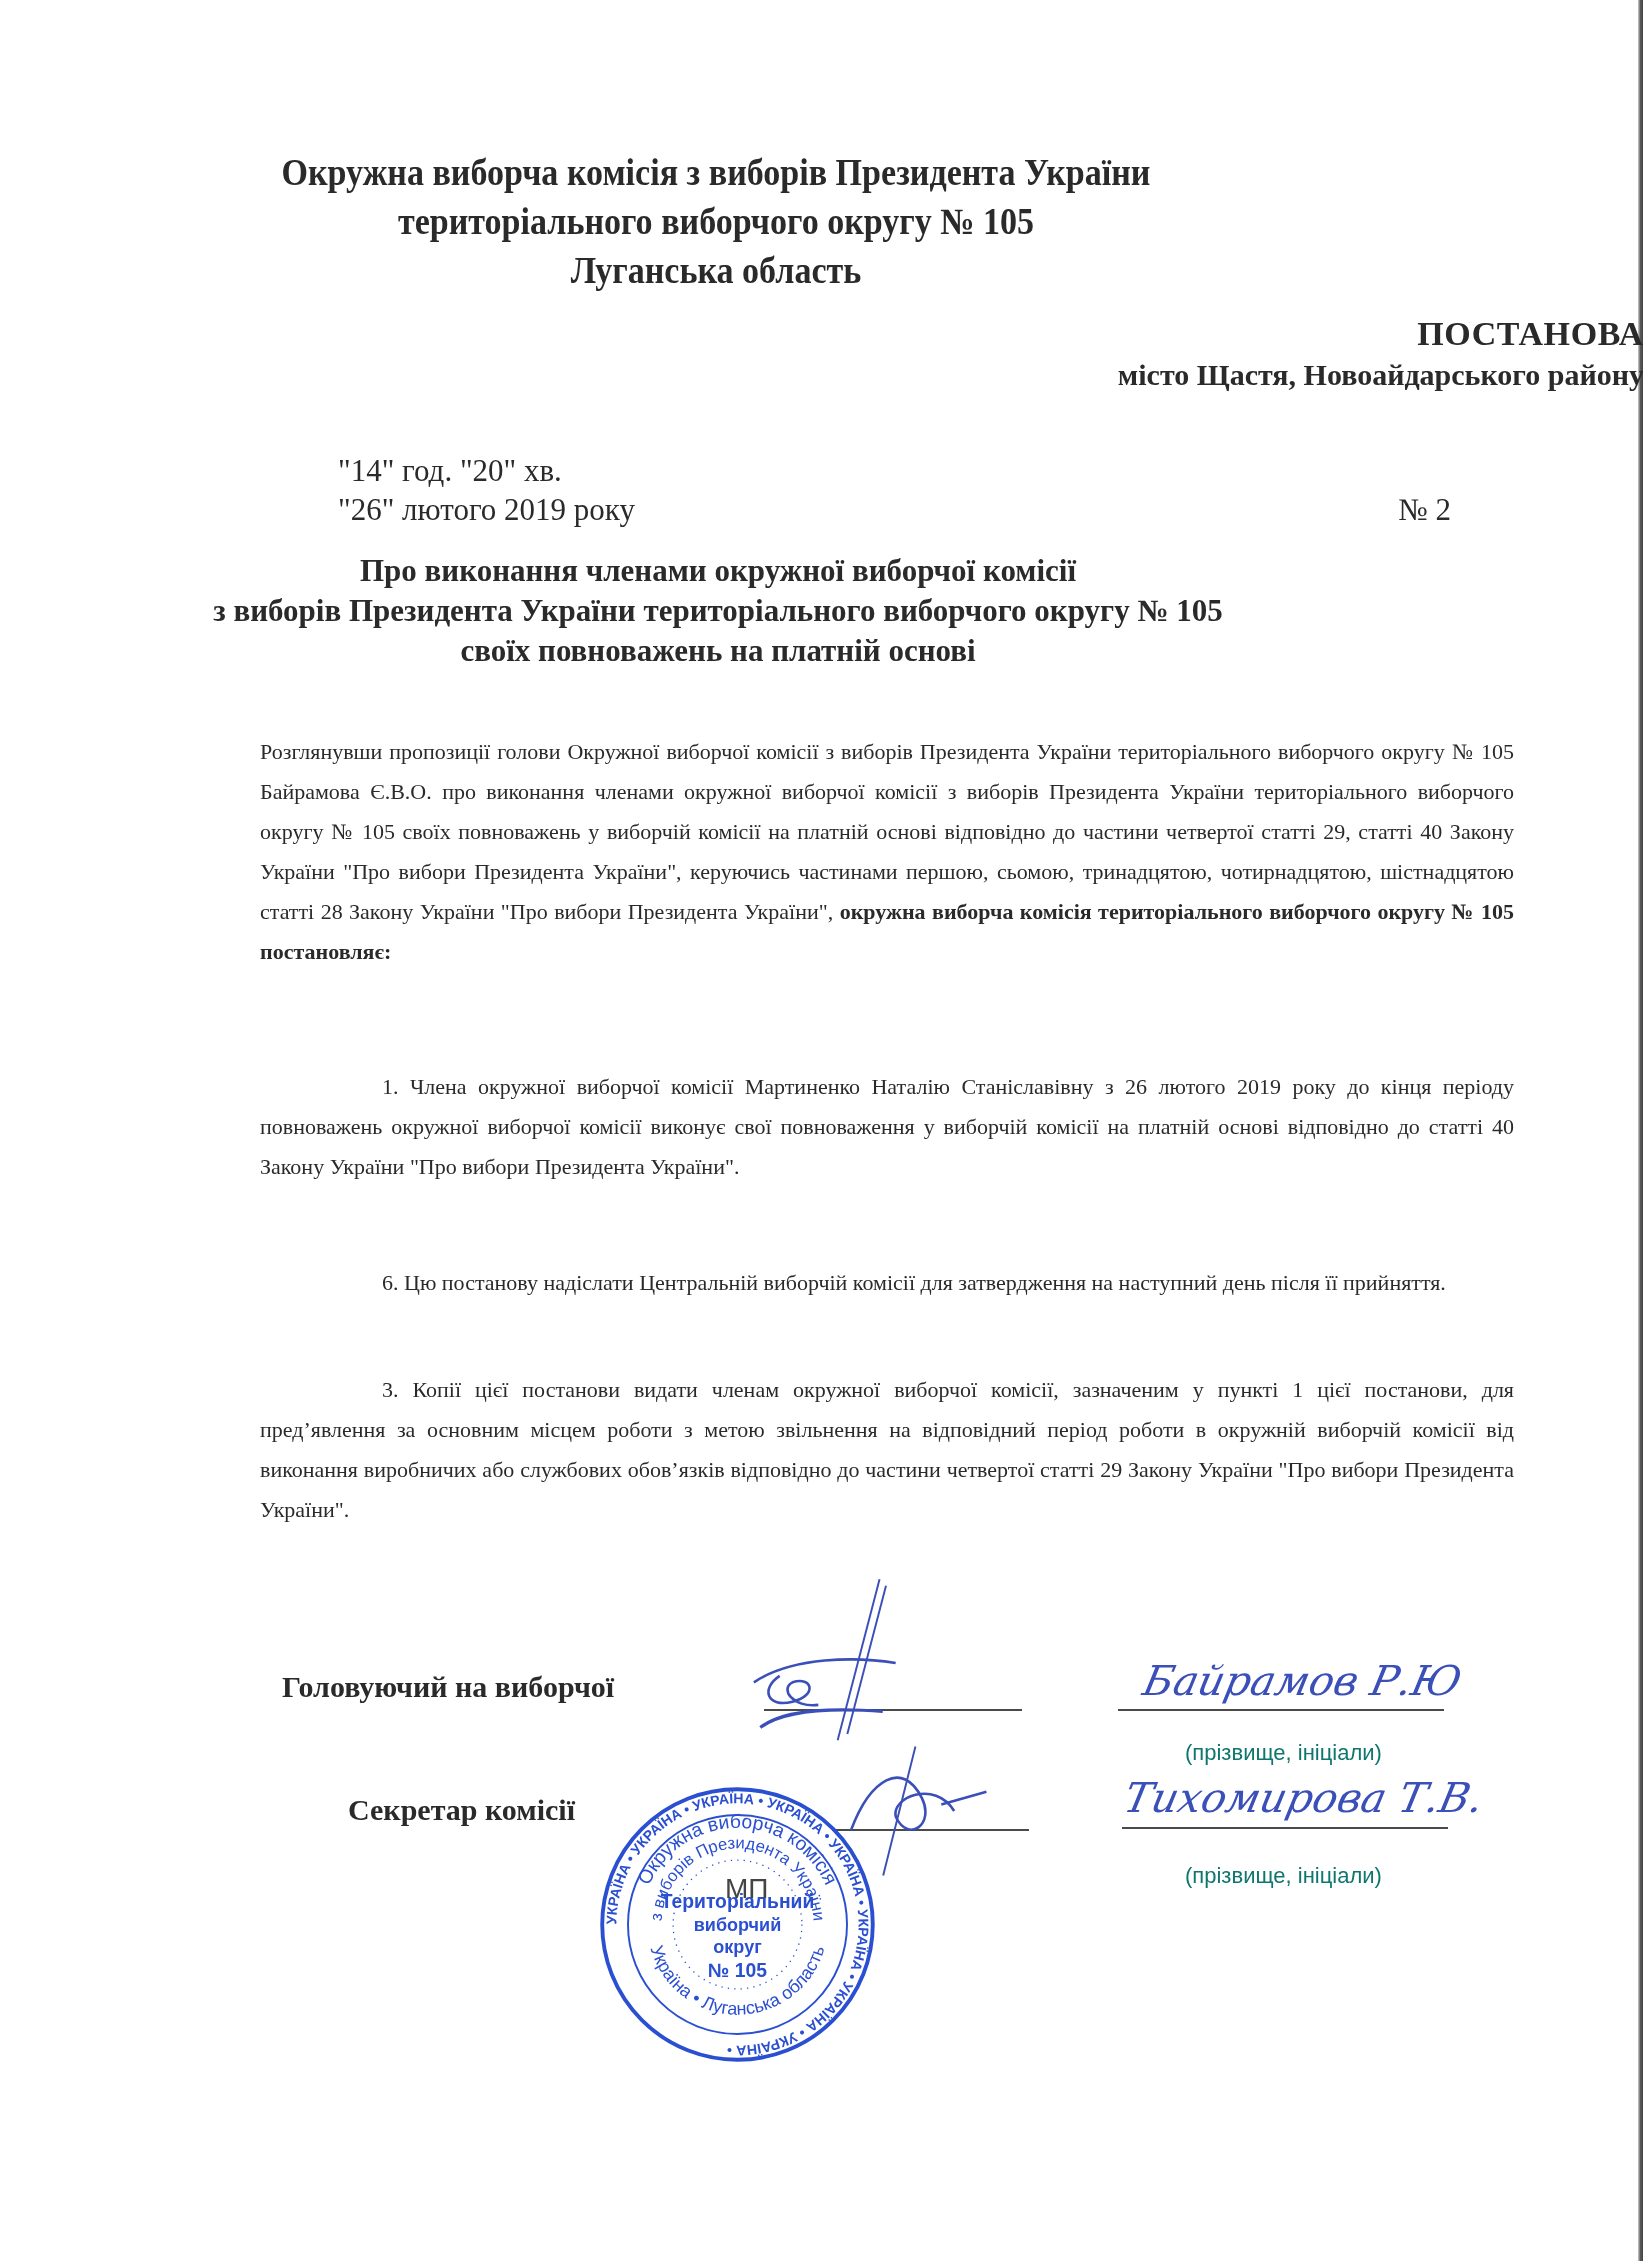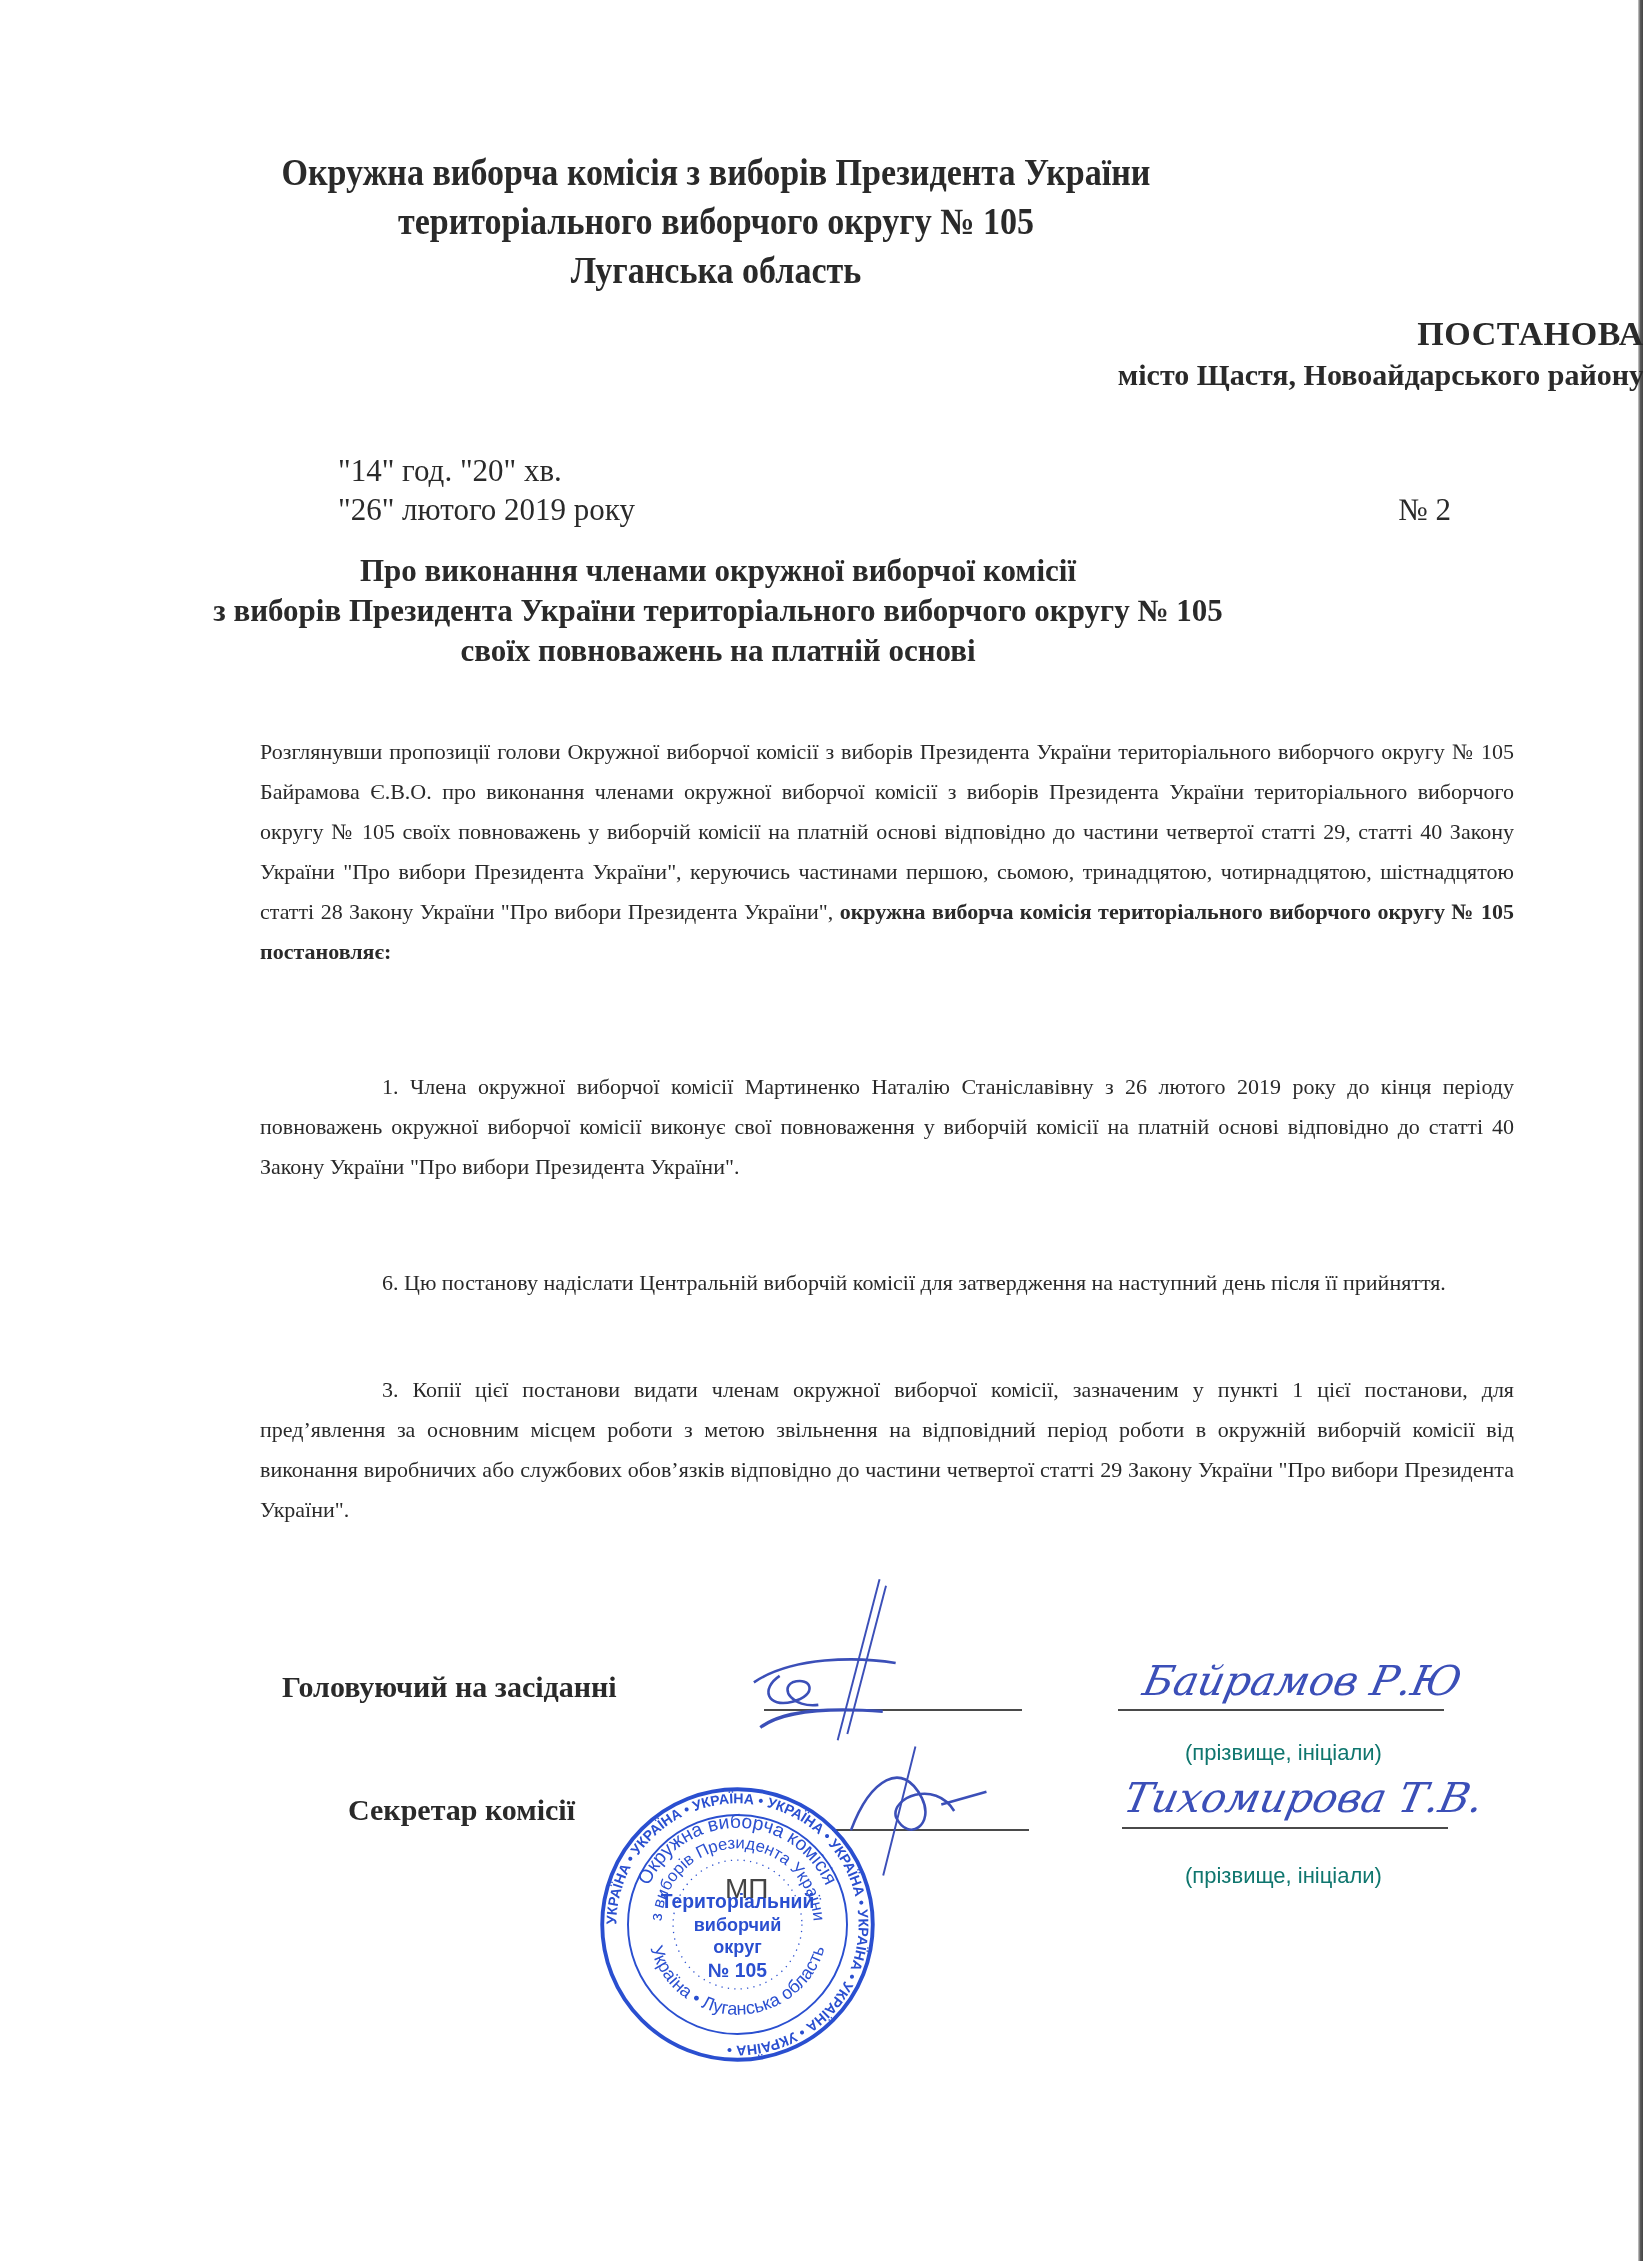--- a/index.html
+++ b/index.html
@@ -65,21 +65,21 @@
 <div class="body p1">
     <p>1. Члена окружної виборчої комісії Мартиненко Наталію Станіславівну з 26 лютого 2019 року до кінця періоду повноважень окружної виборчої комісії виконує свої повноваження у виборчій комісії на платній основі відповідно до статті 40 Закону України "Про вибори Президента України".</p>
   </div>
 <div class="body p2">
     <p>6. Цю постанову надіслати Центральній виборчій комісії для затвердження на наступний день після її прийняття.</p>
   </div>
 <div class="body p3">
     <p>3. Копії цієї постанови видати членам окружної виборчої комісії, зазначеним у пункті 1 цієї постанови, для пред’явлення за основним місцем роботи з метою звільнення на відповідний період роботи в окружній виборчій комісії від виконання виробничих або службових обов’язків відповідно до частини четвертої статті 29 Закону України "Про вибори Президента України".</p>
   </div>
 
-<div class="sig-label" style="left:282px; top:1669px;">Головуючий на засіданні</div>
+<div class="sig-label" style="left:282px; top:1669px;">Головуючий на виборчої</div>
 <div class="sig-line" style="left:764px; top:1709px; width:258px;"></div>
 <svg class="handsig" style="left:741px; top:1579px;" width="232" height="168" viewBox="0 0 360 260">
   <path d="M20 160 C80 120,180 120,240 130" stroke="#3b4fb8" stroke-width="4" fill="none"></path>
   <path d="M60 150 C30 170,40 200,80 190 C120 180,110 150,80 160 C60 170,80 200,120 195" stroke="#3b4fb8" stroke-width="4" fill="none"></path>
   <path d="M215 0 L150 250" stroke="#3b4fb8" stroke-width="3" fill="none"></path>
   <path d="M225 10 L165 240" stroke="#3b4fb8" stroke-width="3" fill="none"></path>
   <path d="M30 230 C70 200,150 200,220 205" stroke="#3b4fb8" stroke-width="5" fill="none"></path>
 </svg>
 <div class="sig-line" style="left:1118px; top:1709px; width:326px;"></div>
 <div class="sig-name" style="left:1144px; top:1657px;">Байрамов Р.Ю</div>

